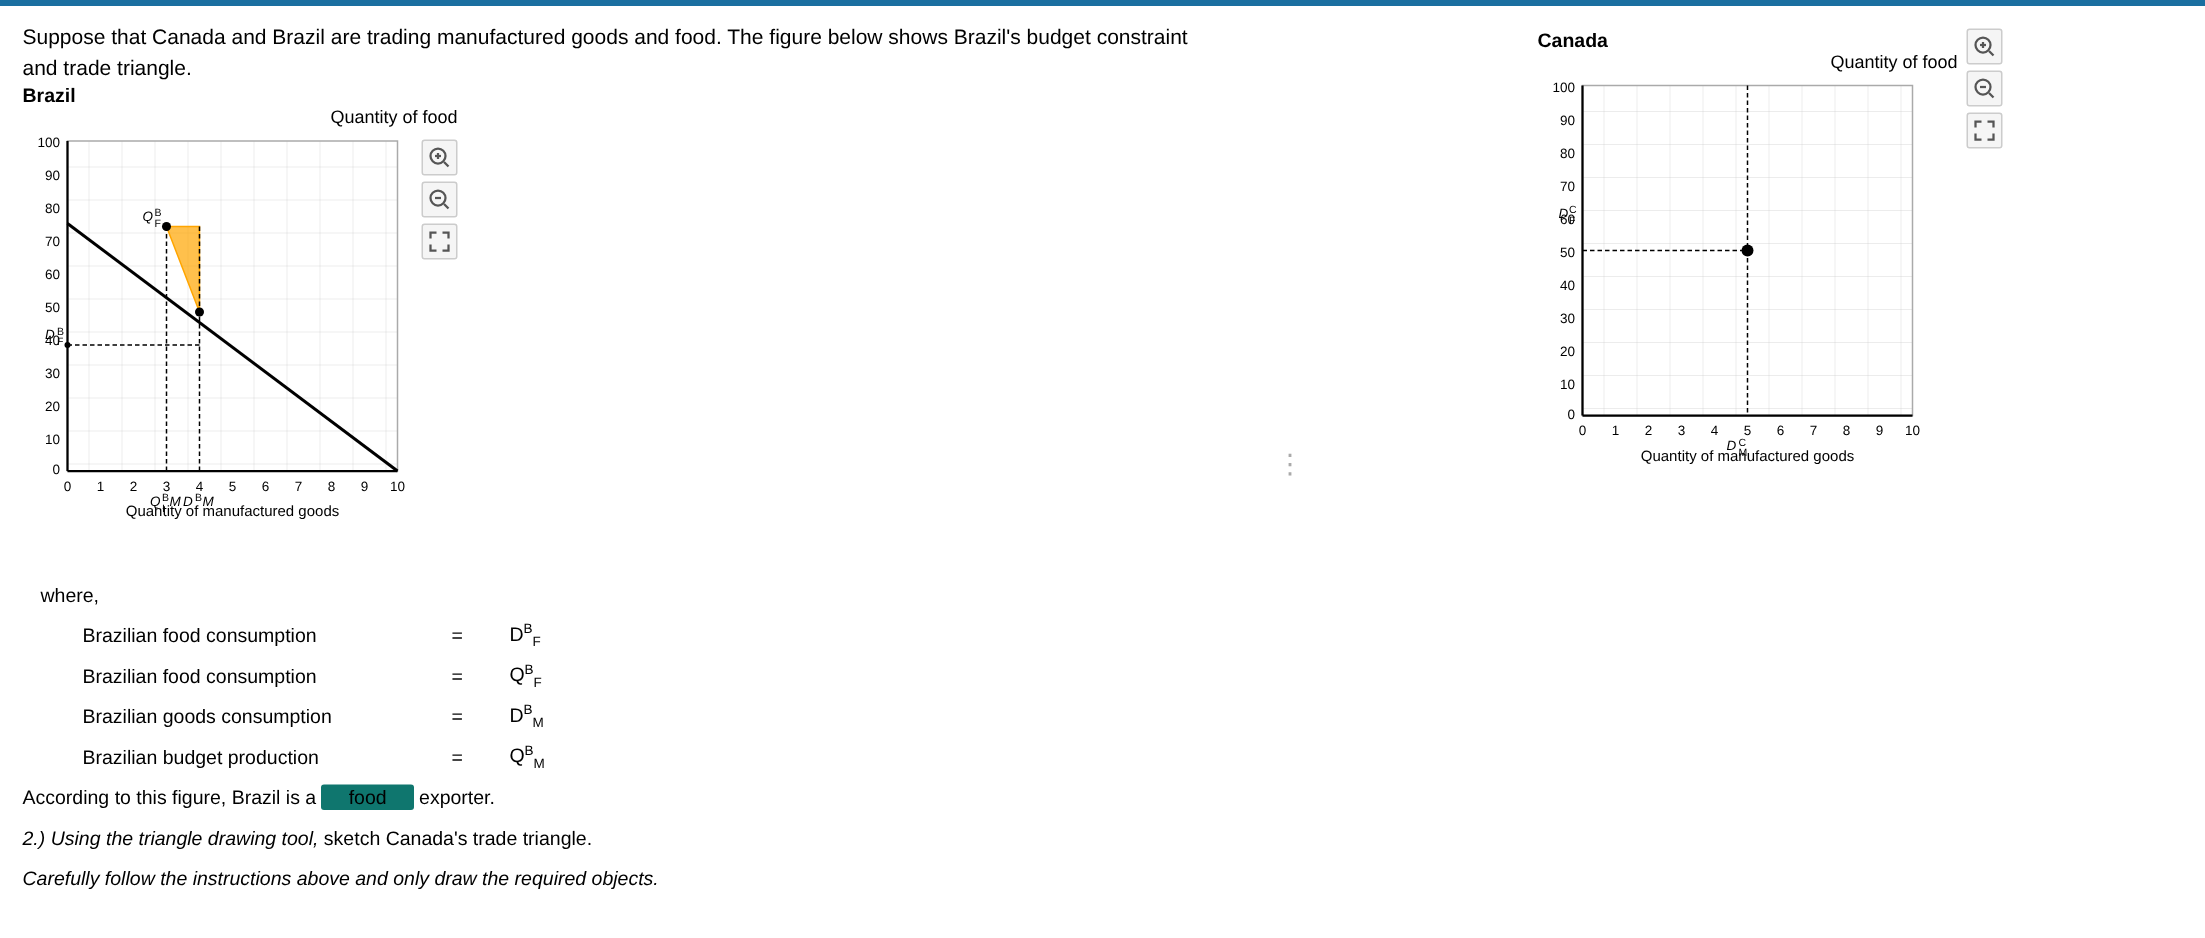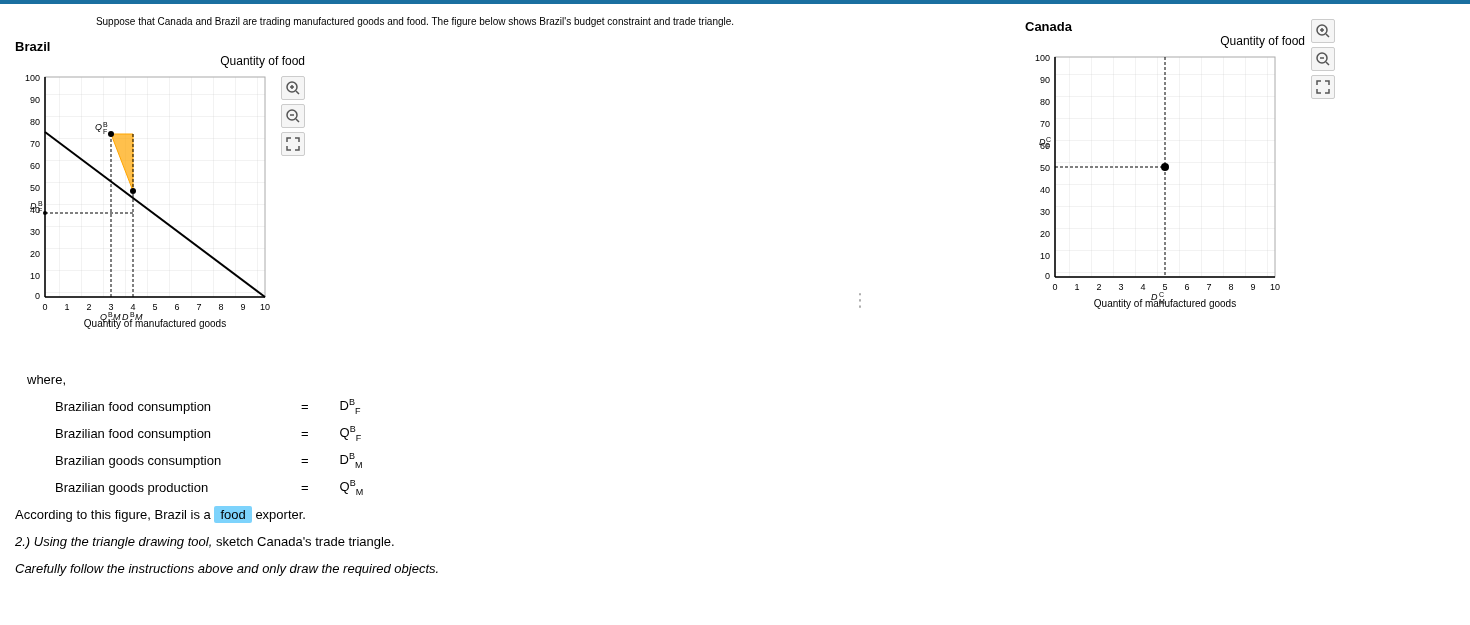--- a/index.html
+++ b/index.html
@@ -2,40 +2,40 @@
 <html><head>
   <meta charset="utf-8">
   <style>
     * { box-sizing: border-box; margin: 0; padding: 0; }
     body { font-family: Arial, sans-serif; font-size: 13px; background: #fff; color: #000; width: 1470px; min-height: 625px; overflow-x: hidden; }
     .top-bar { height: 4px; background: #1a6fa0; width: 100%; }
     .main-container { display: flex; padding: 10px 15px; gap: 10px; }
     .left-panel { flex: 0 0 830px; }
     .divider { width: 10px; display: flex; align-items: center; justify-content: center; color: #aaa; font-size: 18px; cursor: col-resize; }
     .right-panel { flex: 1; display: flex; flex-direction: column; align-items: center; padding-top: 5px; }
-    .question-text { font-size: 10px; line-height: 1.5; margin-bottom: 10px; max-width: 800px; text-align: center; }
+    .question-text { font-size: 14px; line-height: 1.5; max-width: 800px; }
     .charts-row { display: flex; align-items: flex-start; gap: 20px; margin-bottom: 10px; }
     .chart-container { position: relative; }
     .chart-title { text-align: left; font-size: 13px; font-weight: bold; }
     .chart-subtitle { text-align: right; font-size: 12px; margin-bottom: 4px; }
     .chart-area { position: relative; display: flex; }
     .chart-wrapper { position: relative; }
     .svg-chart { display: block; }
     .zoom-controls { display: flex; flex-direction: column; gap: 4px; margin-left: 6px; margin-top: 4px; }
     .zoom-btn { width: 24px; height: 24px; border: 1px solid #ccc; background: #f5f5f5; cursor: pointer; display: flex; align-items: center; justify-content: center; font-size: 14px; border-radius: 2px; }
     .where-section { margin: 10px 12px; font-size: 13px; }
     .equations-table { margin-left: 40px; margin-top: 8px; }
     .eq-row { display: flex; align-items: center; margin-bottom: 8px; gap: 26px; }
     .eq-label { min-width: 220px; font-size: 13px; }
     .eq-equals { font-size: 13px; margin-right: 5px; }
     .eq-symbol { font-size: 13px; position: relative; display: inline-block; }
     .eq-symbol sup { font-size: 9px; vertical-align: super; }
     .eq-symbol sub { font-size: 9px; vertical-align: sub; }
     .answer-text { font-size: 13px; margin: 10px 0; }
-    .highlight-box { background: #7dd3fc; padding: 1px 6px; border-radius: 2px; display: inline; }
+    .highlight-box { background: #0f766e; padding: 1px 18px; border-radius: 2px; display: inline; }
     .instruction-text { font-size: 13px; margin: 8px 0; line-height: 1.5; }
     .italic-text { font-style: italic; }
     .right-chart-wrapper { position: relative; }
   </style>
 </head>
 <body>
 
 <div class="top-bar"></div>
 
 <div class="main-container">
@@ -168,21 +168,21 @@
         <span class="eq-label">Brazilian food consumption</span>
         <span class="eq-equals">=</span>
         <span class="eq-symbol">Q<sup>B</sup><sub>F</sub></span>
       </div>
       <div class="eq-row">
         <span class="eq-label">Brazilian goods consumption</span>
         <span class="eq-equals">=</span>
         <span class="eq-symbol">D<sup>B</sup><sub>M</sub></span>
       </div>
       <div class="eq-row">
-        <span class="eq-label">Brazilian goods production</span>
+        <span class="eq-label">Brazilian budget production</span>
         <span class="eq-equals">=</span>
         <span class="eq-symbol">Q<sup>B</sup><sub>M</sub></span>
       </div>
     </div>
 
     <div class="answer-text">
       <span>According to this figure, Brazil is a</span>
       <span class="highlight-box">food</span>
       <span>exporter.</span>
     </div>

